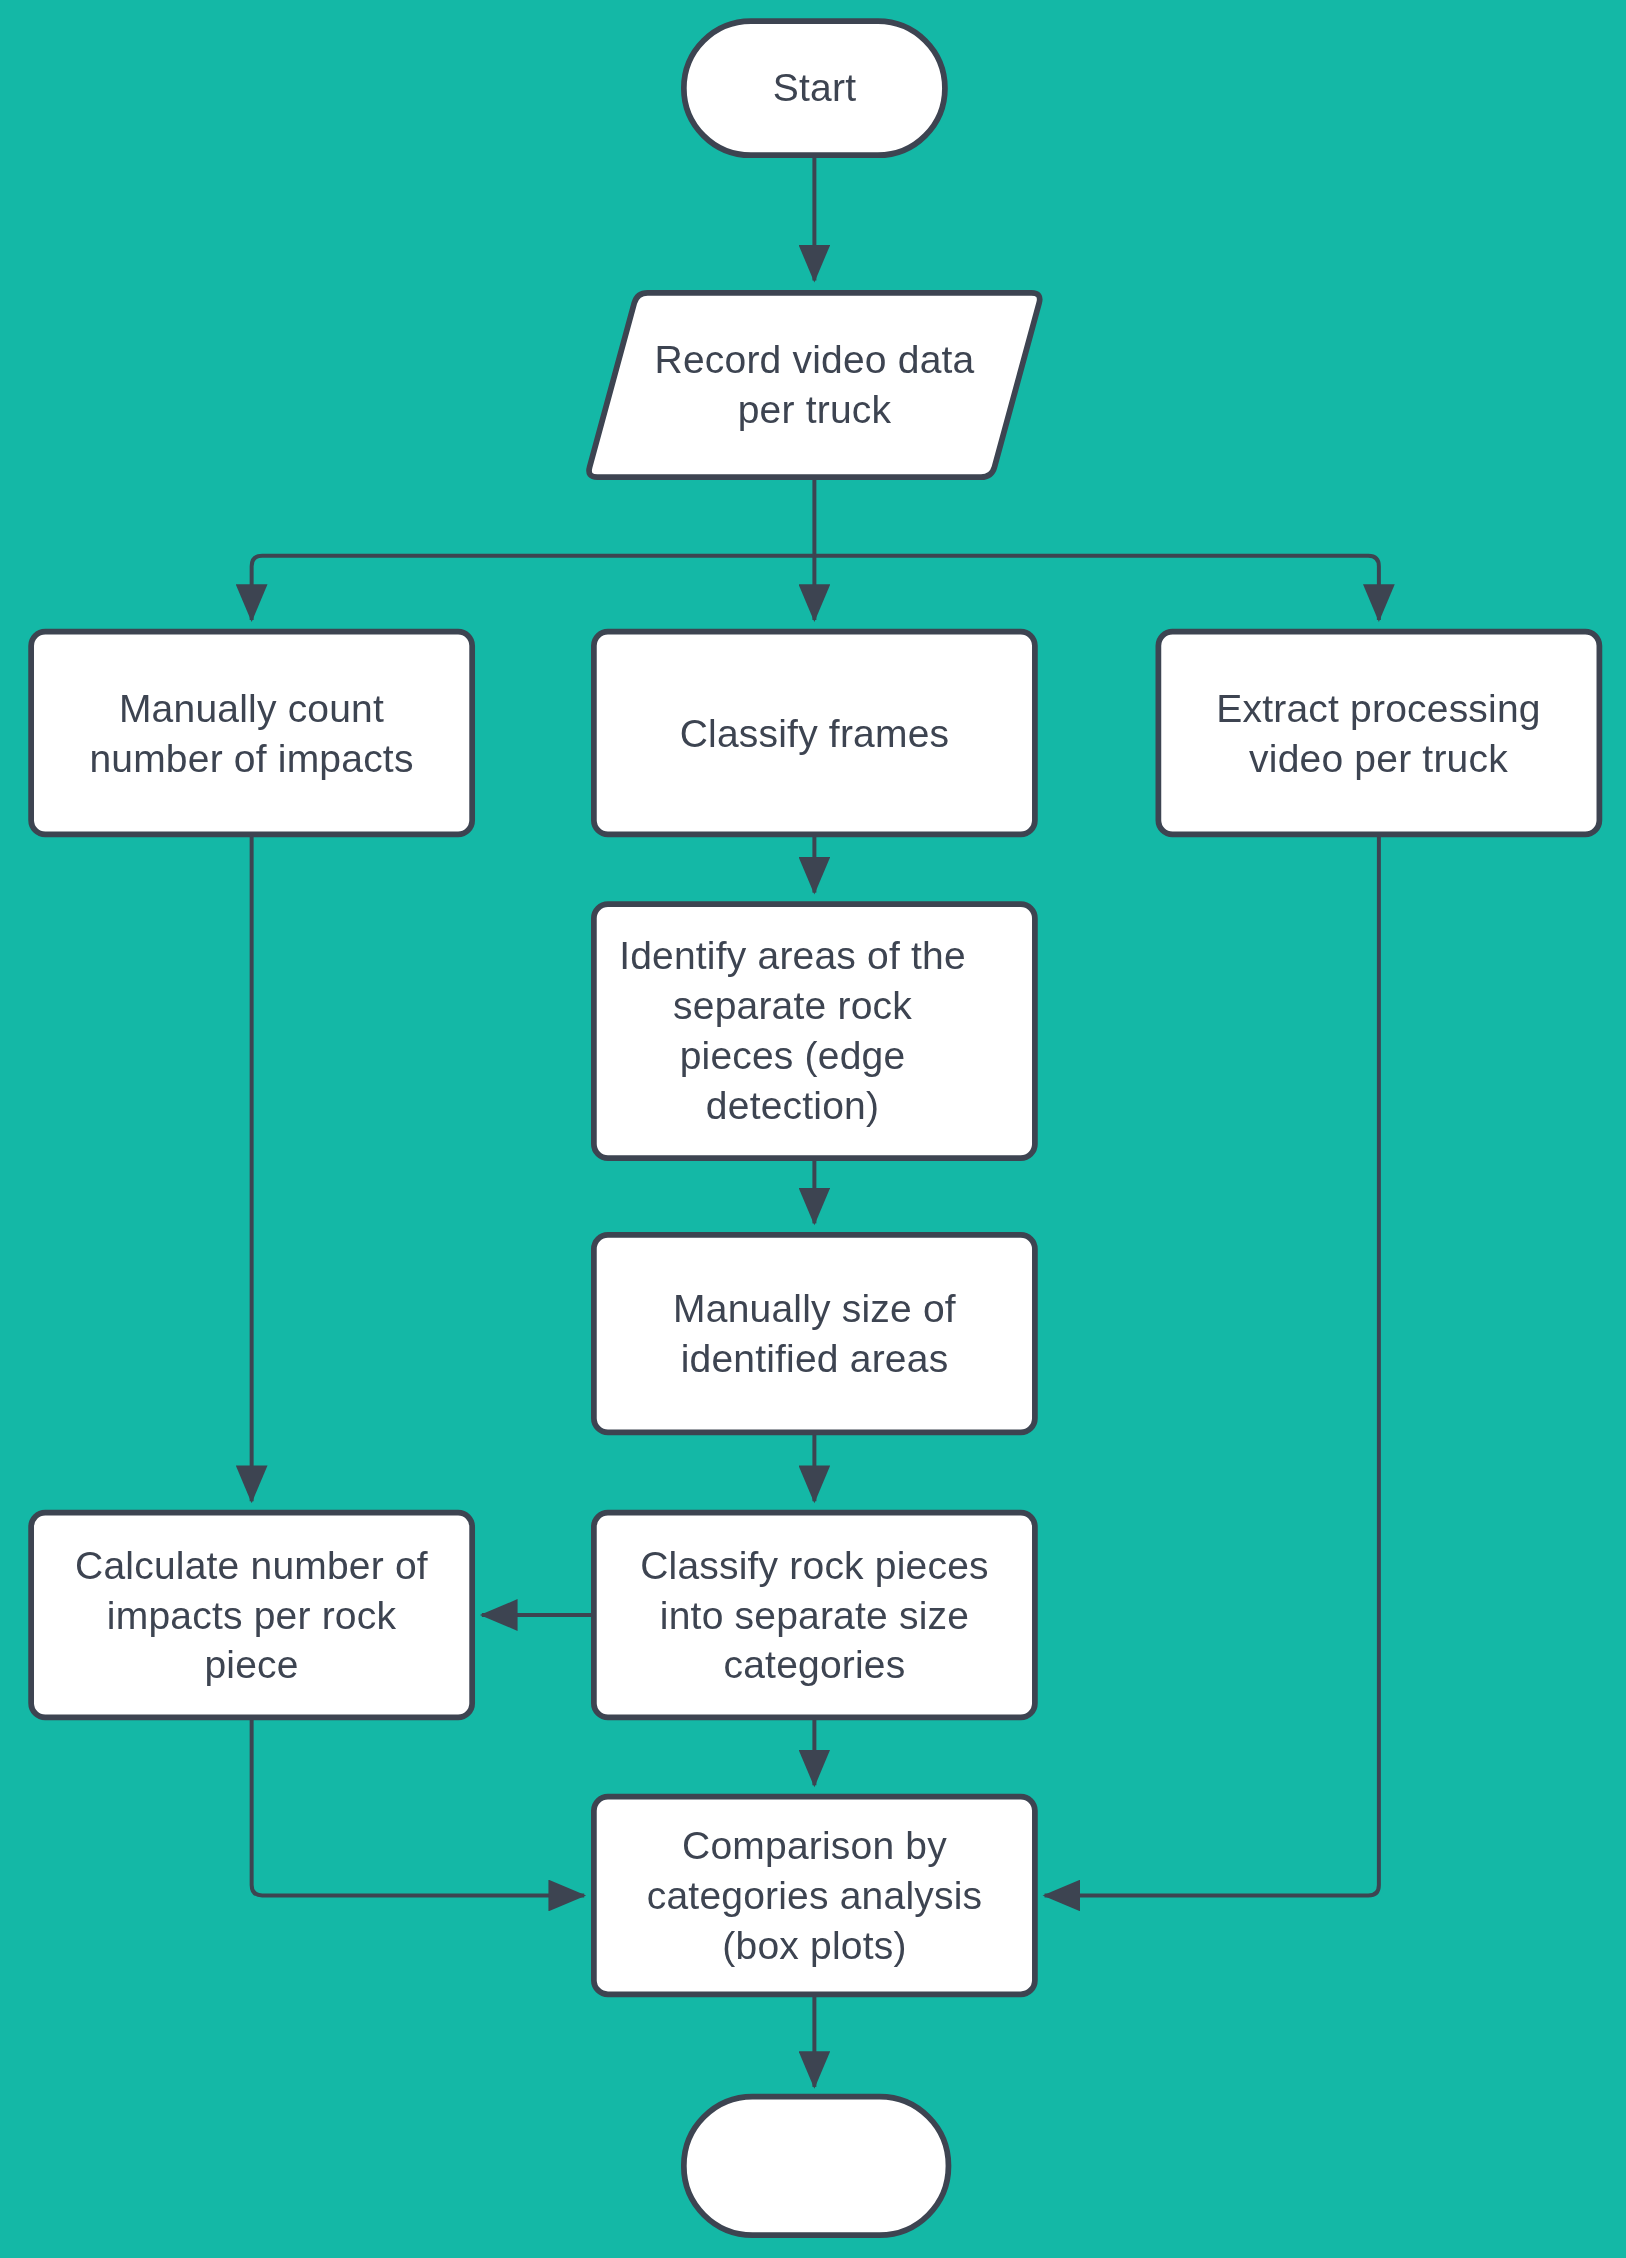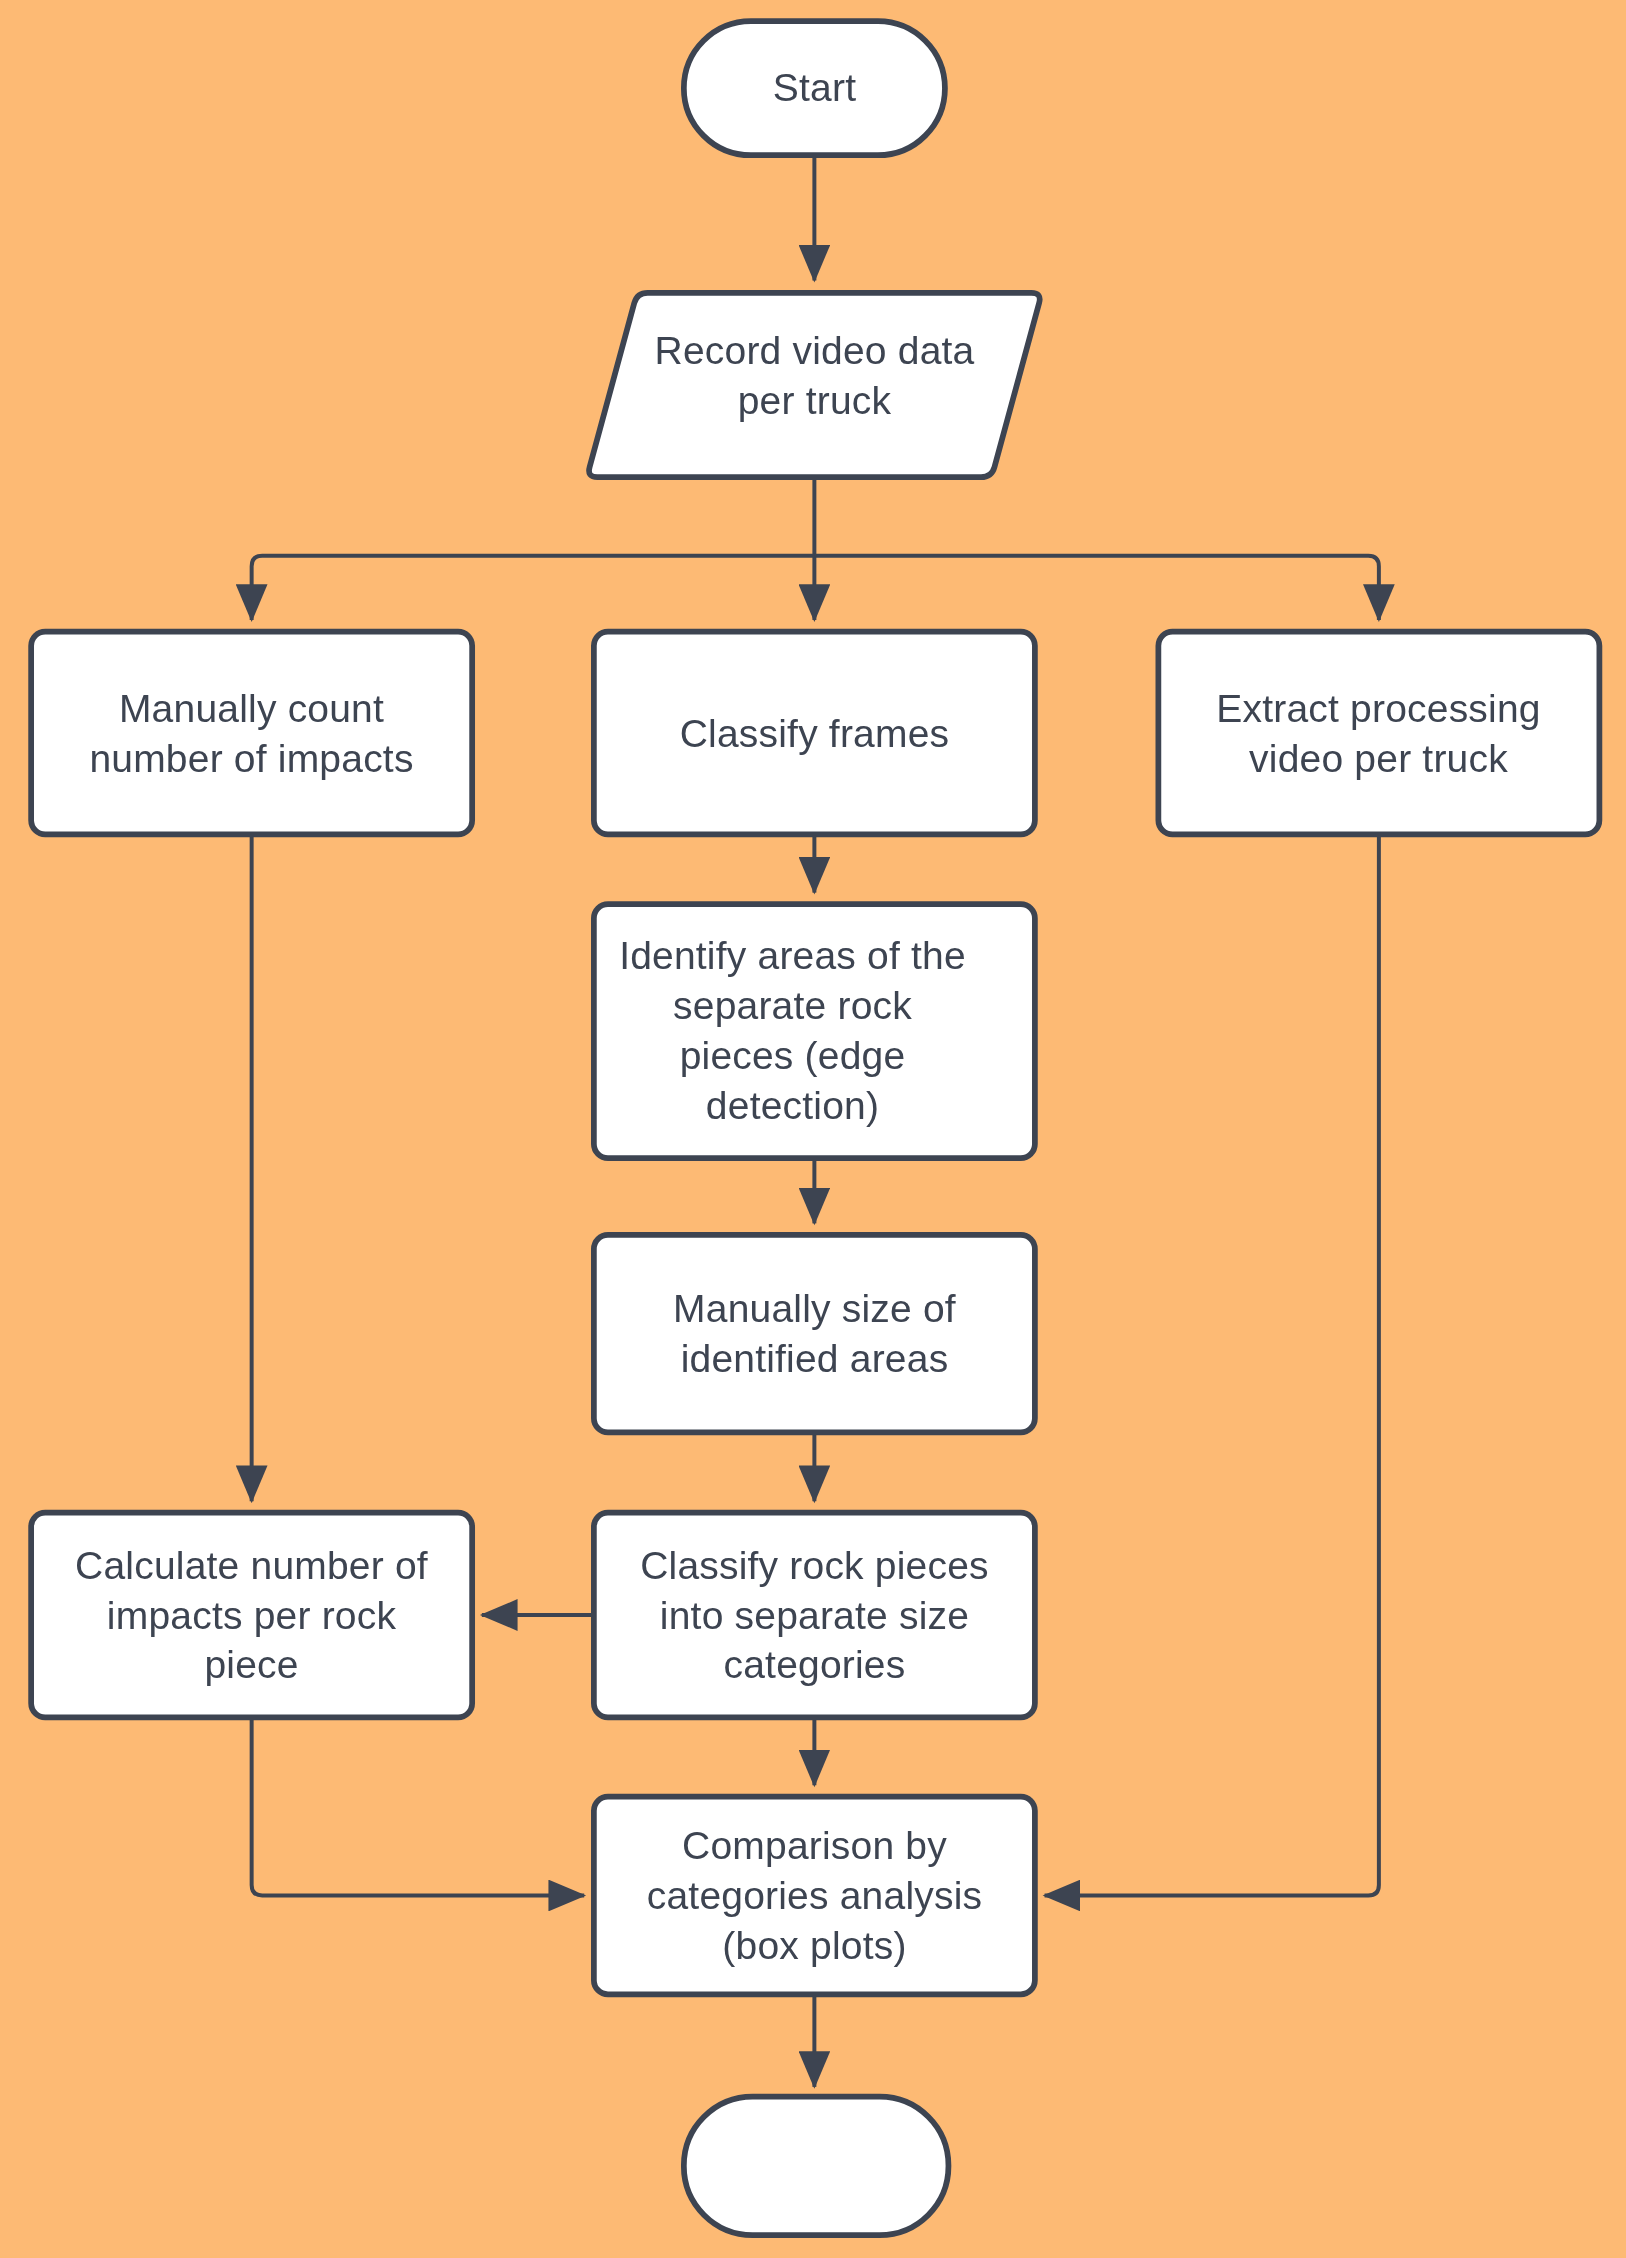--- a/index.html
+++ b/index.html
@@ -9,21 +9,21 @@
   }
   body {
     width: 1627px;
     height: 2258px;
     font-family: "Liberation Sans", "DejaVu Sans", sans-serif;
   }
   .stage {
     position: relative;
     width: 1627px;
     height: 2258px;
-    background: #fdba74;
+    background: #14b8a6;
     overflow: hidden;
   }
   .stage svg.diagram {
     position: absolute;
     left: 0; top: 0;
   }
   .node-label {
     position: absolute;
     display: flex;
     align-items: center;
@@ -31,21 +31,21 @@
     text-align: center;
     white-space: pre-line;
     color: #3d4451;
     font-size: 39px;
     line-height: 1.28;
     letter-spacing: 0.2px;
     pointer-events: none;
   }
   
   .lbl-start        { left: 684px;  top: 21px;   width: 261px; height: 134px; }
-  .lbl-record       { left: 609px;  top: 284px;  width: 411px; height: 184px; }
+  .lbl-record       { left: 609px;  top: 293px;  width: 411px; height: 184px; }
   .lbl-manual       { left: 31px;   top: 632px;  width: 441px; height: 203px; }
   .lbl-frames       { left: 594px;  top: 632px;  width: 441px; height: 203px; }
   .lbl-time         { left: 1158px; top: 632px;  width: 441px; height: 203px; }
   .lbl-identify     { left: 572px;  top: 904px; width: 441px; height: 254px; }
   .lbl-calcsize     { left: 594px;  top: 1235px; width: 441px; height: 198px; }
   .lbl-calcimpacts  { left: 31px;   top: 1513px; width: 441px; height: 205px; }
   .lbl-classify     { left: 594px;  top: 1513px; width: 441px; height: 205px; }
   .lbl-comparison   { left: 594px;  top: 1797px; width: 441px; height: 198px; }
   .lbl-end          { left: 684px;  top: 2097px; width: 265px; height: 139px; }
 </style>

